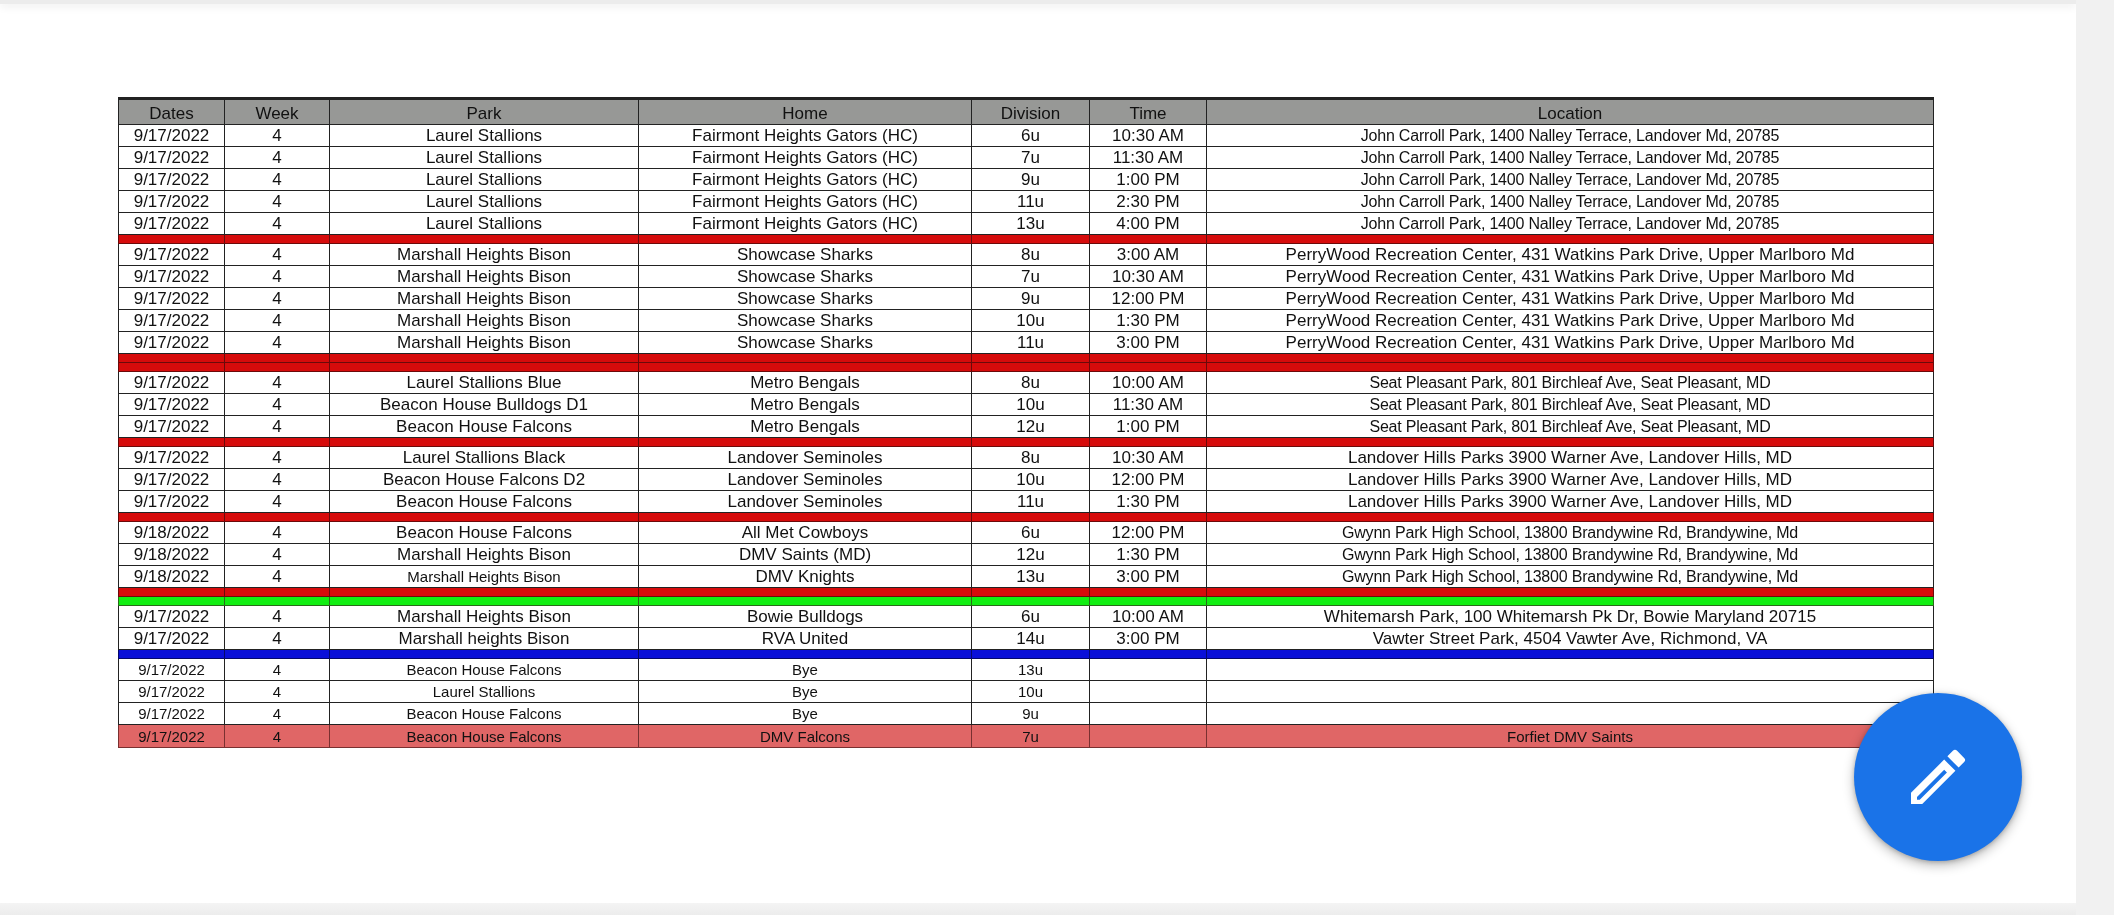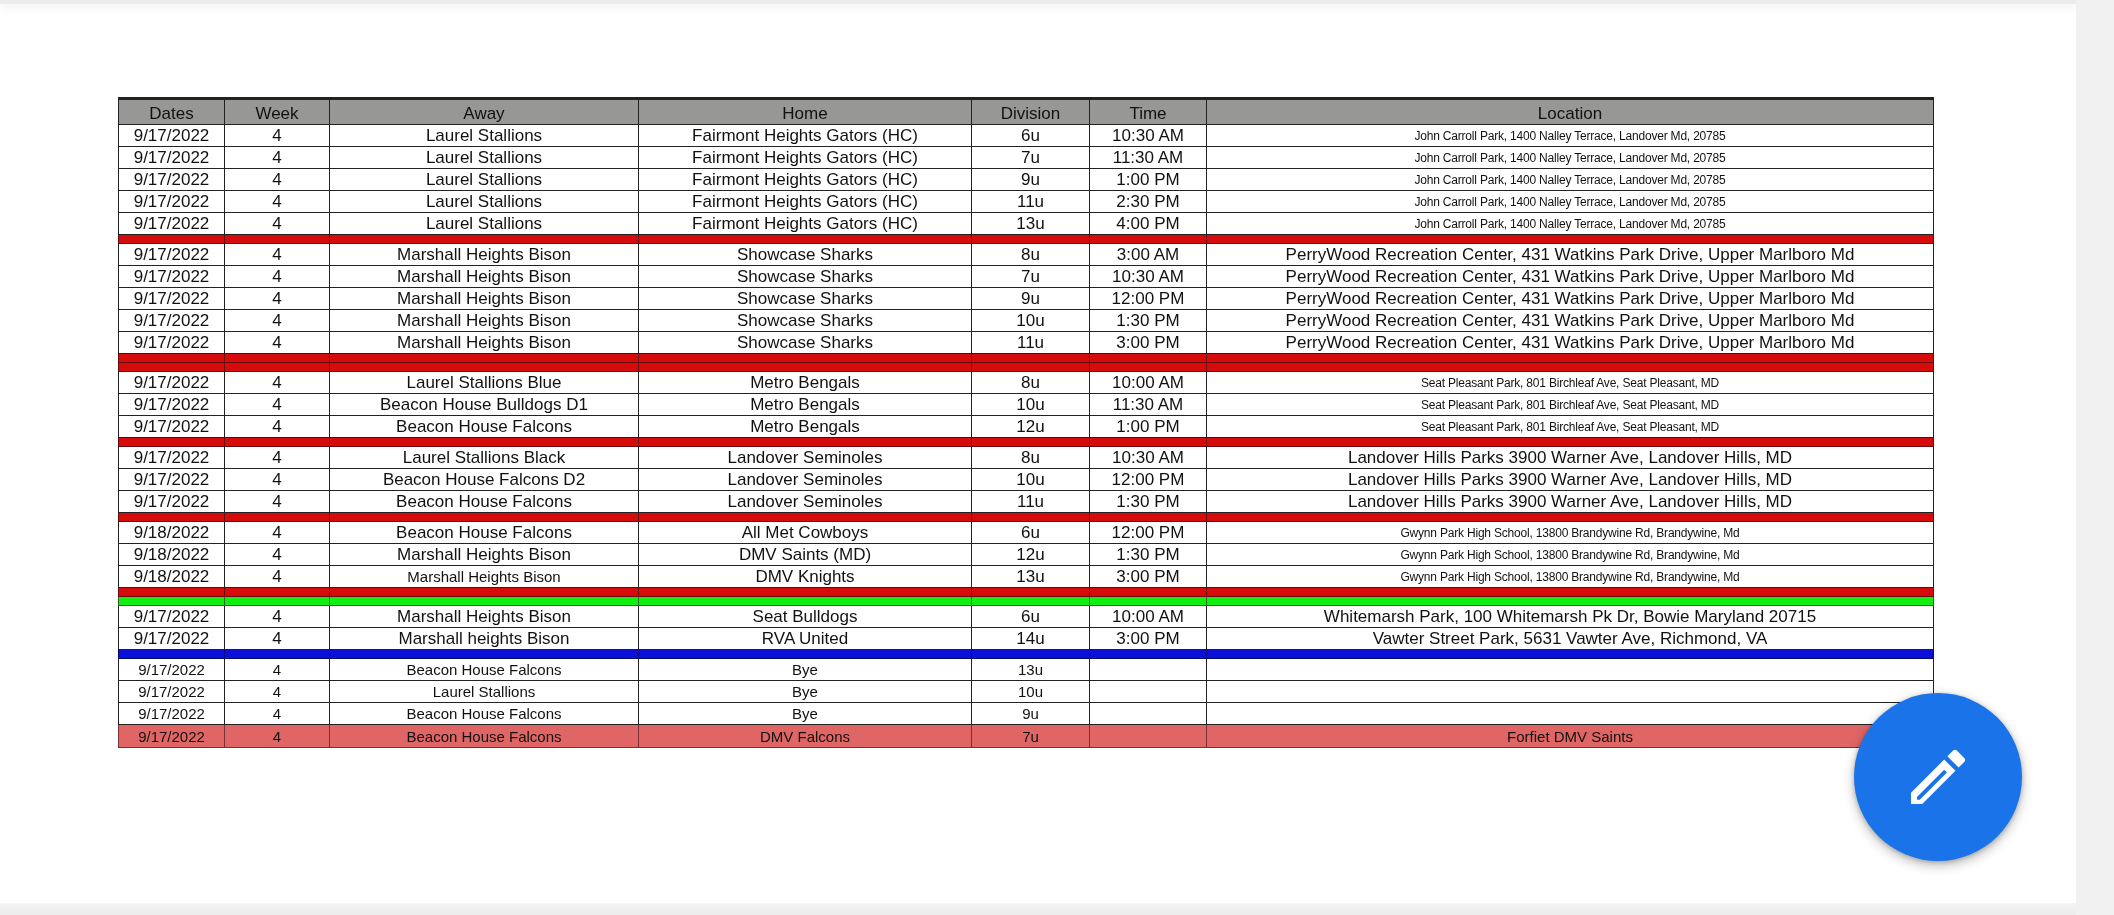--- a/index.html
+++ b/index.html
@@ -38,21 +38,21 @@
     border: 1.5px solid #222;
     text-align: center; vertical-align: bottom;
     padding: 0 2px; white-space: nowrap; overflow: hidden;
     color: #111; font-size: 17px; line-height: 20px;
   }
   th {
     background: #979896; font-weight: normal; height: 24px;
     border-top: 3px solid #222; font-size: 17px;
   }
   tr.game td { height: 21px; }
-  td.loc-narrow { font-size: 12px; letter-spacing: -0.2px; }
+  td.loc-narrow { font-size: 16px; letter-spacing: -0.2px; }
   td.small { font-size: 15px; }
   tr.sep td { height: 8px; padding: 0; line-height: 0; font-size: 0; }
   tr.sep.red td { background: #d60b0b; border-color: #6b0a0a; }
   tr.sep.green td { background: #11ee11; border-color: #2a6a1a; }
   tr.sep.blue td { background: #0a10d8; border-color: #05086a; }
   tr.forfeit td { background: #e06666; border-color: #7a3030; height: 22px; font-size: 15px; }
   .fab {
     position: absolute; left: 1854px; top: 693px; width: 168px; height: 168px;
     border-radius: 50%; background: #1a73e8;
     box-shadow: 0 4px 12px rgba(0,0,0,0.28), 0 1px 4px rgba(0,0,0,0.2);
@@ -75,21 +75,21 @@
         <col class="c-away">
         <col class="c-home">
         <col class="c-div">
         <col class="c-time">
         <col class="c-loc">
     </colgroup>
     <thead>
       <tr>
         <th>Dates</th>
         <th>Week</th>
-        <th>Away</th>
+        <th>Park</th>
         <th>Home</th>
         <th>Division</th>
         <th>Time</th>
         <th>Location</th>
       </tr>
     </thead>
     <tbody id="tbody">
         <tr class="game">
           <td>9/17/2022</td>
           <td>4</td>
@@ -321,33 +321,33 @@
           <td></td>
           <td></td>
           <td></td>
           <td></td>
           <td></td>
         </tr>
         <tr class="game">
           <td>9/17/2022</td>
           <td>4</td>
           <td>Marshall Heights Bison</td>
-          <td>Seat Bulldogs</td>
+          <td>Bowie Bulldogs</td>
           <td>6u</td>
           <td>10:00 AM</td>
           <td>Whitemarsh Park, 100 Whitemarsh Pk Dr, Bowie Maryland 20715</td>
         </tr>
         <tr class="game">
           <td>9/17/2022</td>
           <td>4</td>
           <td>Marshall heights Bison</td>
           <td>RVA United</td>
           <td>14u</td>
           <td>3:00 PM</td>
-          <td>Vawter Street Park, 5631 Vawter Ave, Richmond, VA</td>
+          <td>Vawter Street Park, 4504 Vawter Ave, Richmond, VA</td>
         </tr>
         <tr class="sep blue">
           <td></td>
           <td></td>
           <td></td>
           <td></td>
           <td></td>
           <td></td>
           <td></td>
         </tr>

